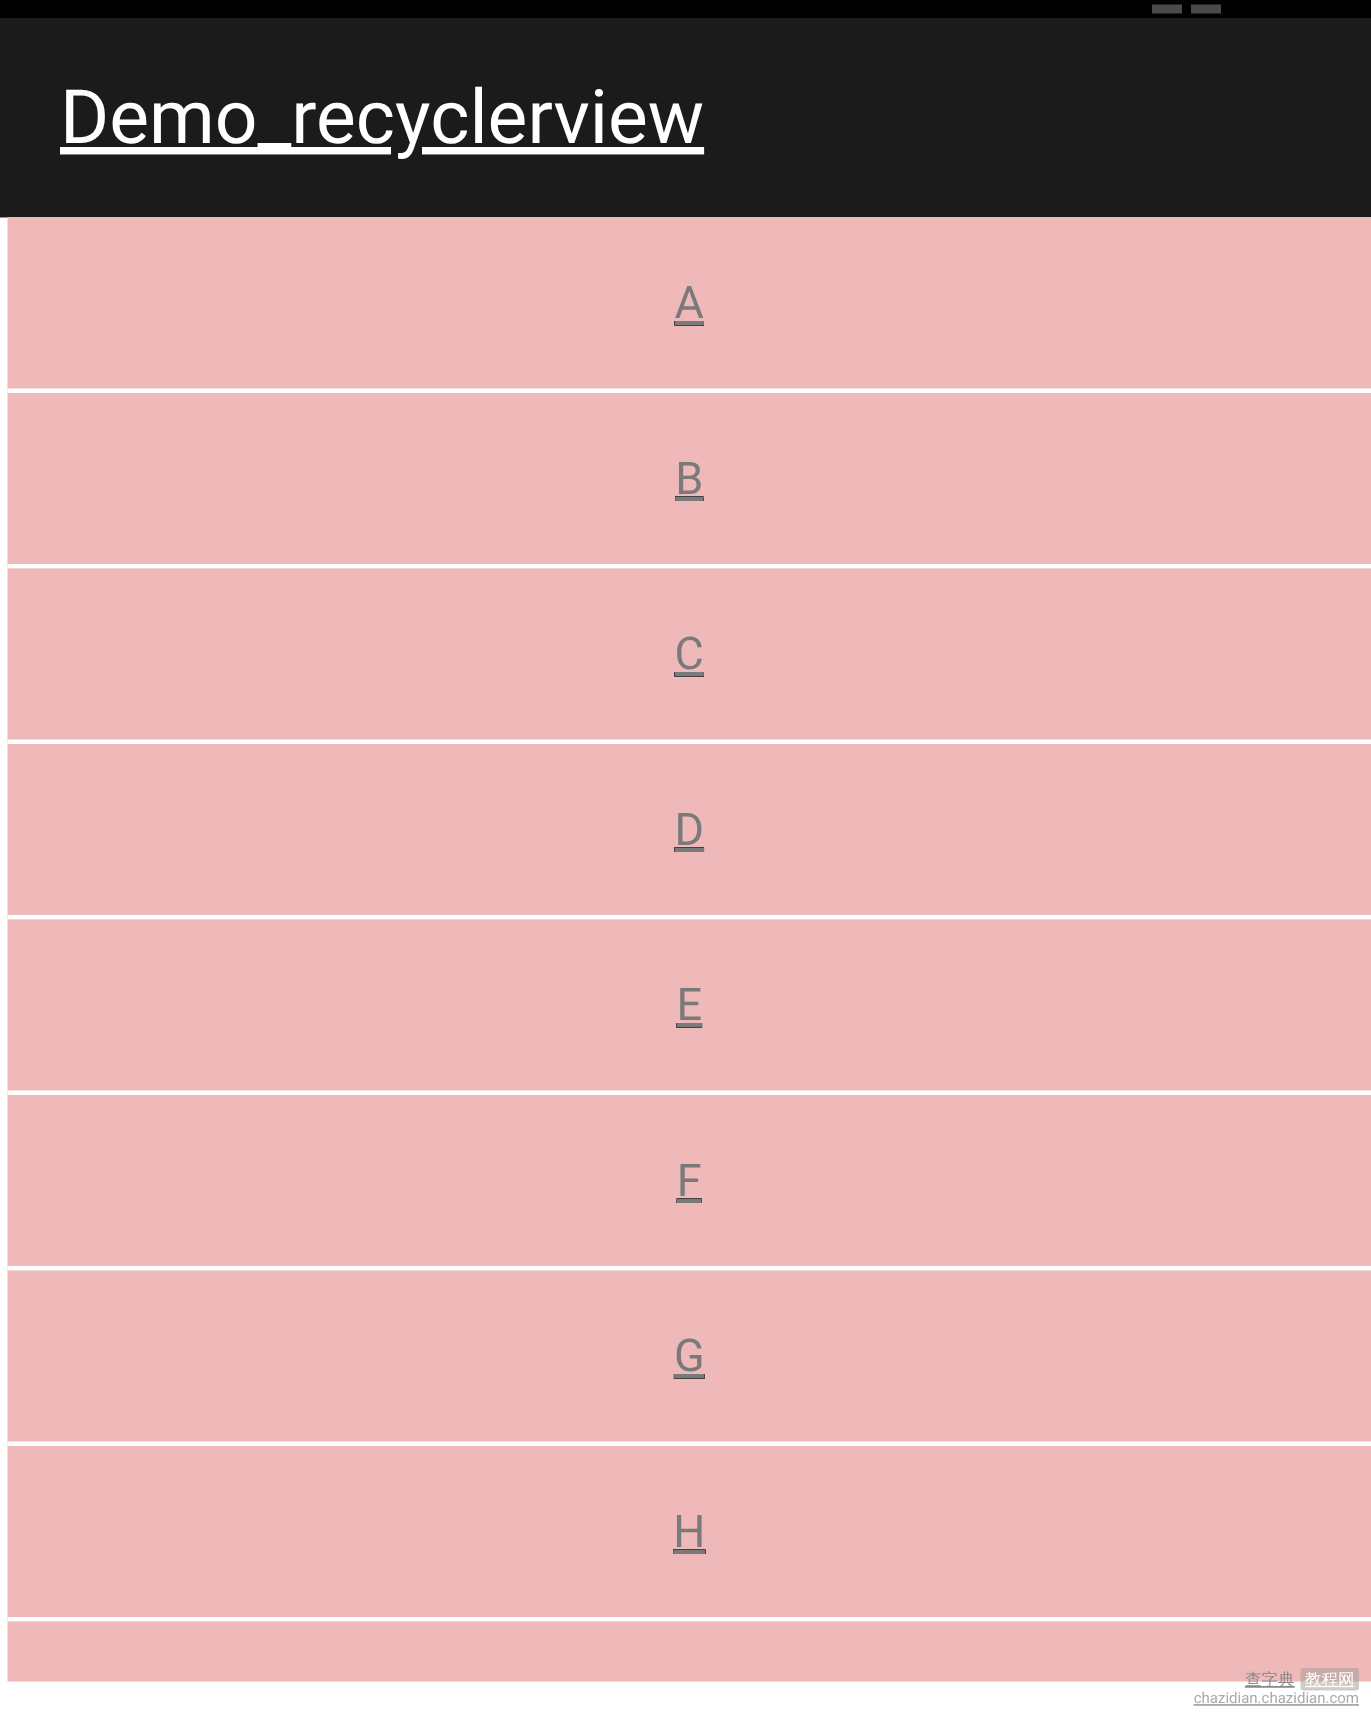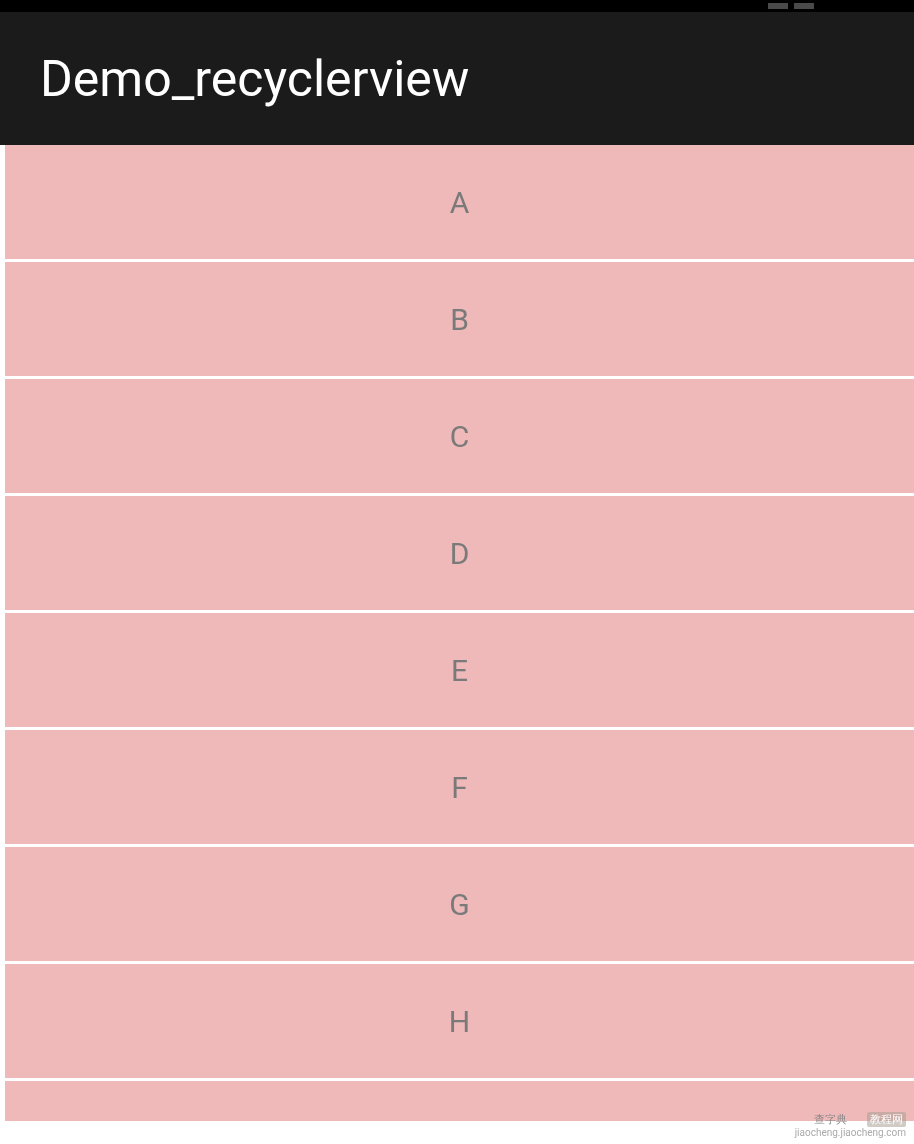--- a/index.html
+++ b/index.html
@@ -1,18 +1,19 @@
 <!DOCTYPE html>
 <html><head>
   <meta charset="utf-8">
   <style>
     * {
       margin: 0;
       padding: 0;
       box-sizing: border-box;
+      text-decoration: underline;
     }
     body {
       font-family: Roboto, "Helvetica Neue", Arial, sans-serif;
       background-color: #ffffff;
       width: 914px;
       height: 1144px;
       overflow: hidden;
       position: relative;
     }
     .status-bar {
@@ -66,21 +67,21 @@
       bottom: 5px;
       right: 8px;
       text-align: right;
       font-size: 11px;
       color: #888;
       line-height: 1.2;
     }
     .watermark-top {
       display: inline-flex;
       align-items: center;
-      gap: 20px;
+      gap: 4px;
     }
     .watermark-badge {
       background-color: rgba(170,160,150,0.55);
       color: #fff;
       padding: 1px 3px;
       border-radius: 2px;
       font-size: 11px;
     }
     .watermark-url {
       color: #aaa;
@@ -125,14 +126,14 @@
     <span class="list-item-text">H</span>
   </div>
   <div class="list-item" style="height:40px;border-bottom:none;"></div>
 </div>
 
 <div class="watermark">
   <div class="watermark-top">
     <span>查字典</span>
     <span class="watermark-badge">教程网</span>
   </div>
-  <div class="watermark-url">jiaocheng.jiaocheng.com</div>
+  <div class="watermark-url">chazidian.chazidian.com</div>
 </div>
 
 </body></html>

